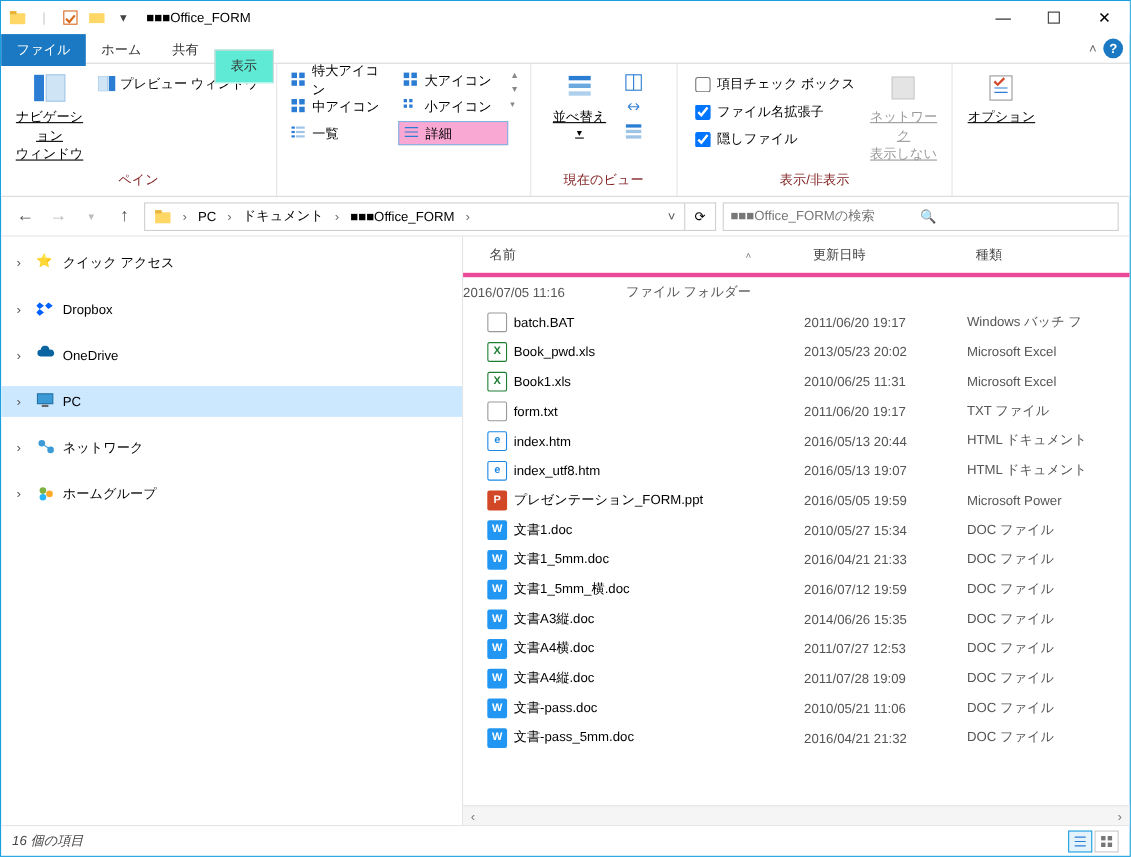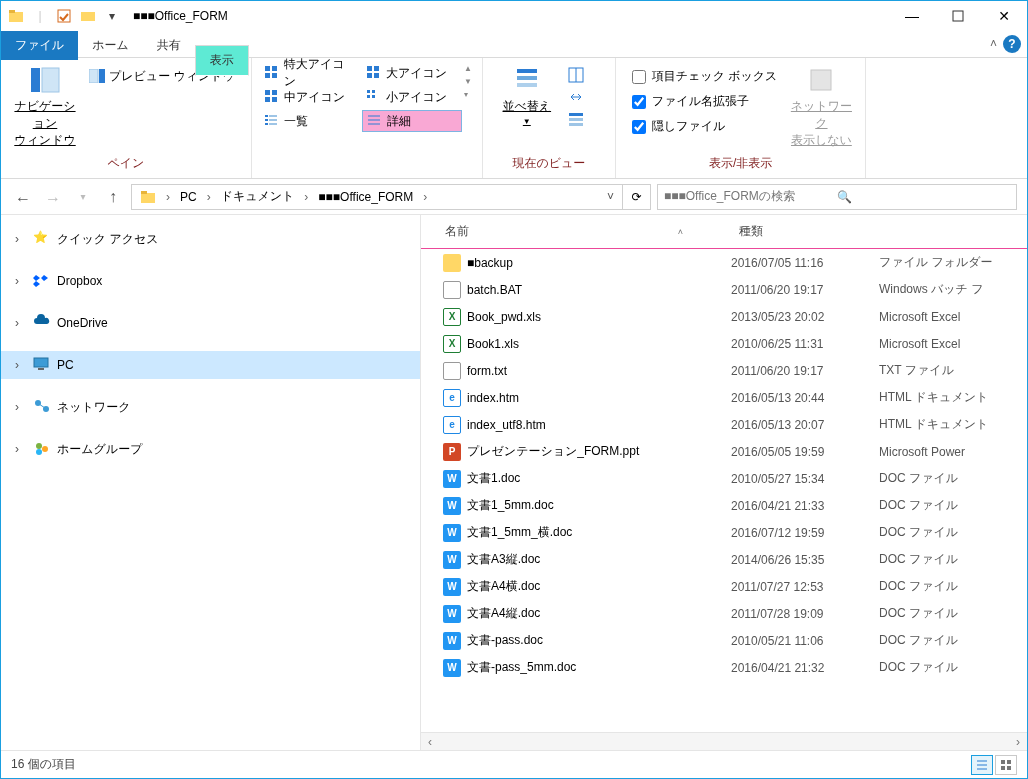--- a/index.html
+++ b/index.html
@@ -41,42 +41,42 @@
 .search { width: 360px; border: 1px solid #cfcfcf; height: 26px; display: flex; align-items: center; padding: 0 6px; color: #777; }
 .search span { flex: 1; }
 .main { flex: 1; display: flex; min-height: 0; }
 .tree { width: 420px; border-right: 1px solid #e5e5e5; padding: 10px 0; overflow: auto; }
 .tree .node { display: flex; align-items: center; height: 28px; padding-left: 14px; gap: 6px; }
 .tree .node.sel { background: #cce8ff; }
 .tree .twist { width: 12px; color: #555; }
 .tree .ico { width: 18px; height: 18px; }
 .tree .spacer { height: 14px; }
 .list { flex: 1; display: flex; flex-direction: column; min-width: 0; }
-.header { display: flex; border-bottom: 1px solid #ec4899; color: #444; }
+.header { display: flex; border-bottom: 4px solid #ec4899; color: #444; }
 .header div { padding: 8px; }
 .col-name { width: 310px; padding-left: 24px !important; display:flex; align-items:center; justify-content:space-between; }
 .col-date { width: 148px; }
 .col-type { flex: 1; }
 .rows { flex: 1; overflow: auto; }
 .row { display: flex; align-items: center; height: 27px; }
 .row .c-name { width: 310px; display: flex; align-items: center; gap: 6px; padding-left: 22px; }
 .row .c-date { width: 148px; color: #555; }
 .row .c-type { flex: 1; color: #555; white-space: nowrap; overflow: hidden; }
 .fico { width: 18px; height: 18px; display: inline-flex; align-items: center; justify-content: center; border-radius: 2px; font-size: 10px; font-weight: bold; }
 .fico.folder { background: #ffd766; }
 .fico.doc { background: #2196f3; color: #fff; }
 .fico.xls { background: #fff; border: 1px solid #1e7e34; color: #1e7e34; }
 .fico.htm { background: #fff; border: 1px solid #1e88e5; color: #1e88e5; }
 .fico.ppt { background: #d24726; color: #fff; }
 .fico.txt { background: #fff; border: 1px solid #999; }
 .fico.bat { background: #fff; border: 1px solid #999; }
 .hscroll { height: 18px; border-top: 1px solid #e5e5e5; background: #f5f5f5; display:flex; align-items:center; }
 .hscroll .lt,.hscroll .rt{ width:18px; text-align:center; color:#777;}
 .hscroll .tr{ flex:1; background:#efefef; }
-.status { height: 28px; border-top: 1px solid #e5e5e5; display: flex; align-items: center; padding: 0 10px; }
+.status { height: 28px; border-top: 1px solid #e5e5e5; display: flex; align-items: center; padding: 0 10px; font-style: italic; }
 .status .txt { flex: 1; color: #444; }
 .status .view { display: flex; gap: 2px; }
 .status .view div { width: 22px; height: 20px; border: 1px solid #c9c9c9; display:flex;align-items:center;justify-content:center; }
 .status .view .on { border-color:#1a9fe0; background:#e4f3fb; }
 svg { display:block; }
 </style>
 </head>
 <body>
 
 <div class="titlebar">
@@ -290,20 +290,36 @@
               <rect x="4" y="4" width="20" height="20" fill="#e4e4e4" stroke="#c6c6c6"></rect>
             </svg>
           </span>
         <span style="white-space:pre-line;text-align:center;">ネットワーク
 表示しない</span>
       </div>
     </div>
     <div class="label">表示/非表示</div>
   </div>
 
+  <div class="group" style="border-right:none;">
+    <div class="body">
+      <div class="bigbtn">
+        <span class="ico">
+            <svg width="28" height="28">
+              <rect x="4" y="3" width="20" height="22" fill="#fff" stroke="#999"></rect>
+              <path d="M8 8 l3 3 l6 -6" stroke="#d24726" fill="none" stroke-width="2"></path>
+              <line x1="8" y1="14" x2="20" y2="14" stroke="#2b7cd3"></line>
+              <line x1="8" y1="18" x2="20" y2="18" stroke="#2b7cd3"></line>
+            </svg>
+          </span>
+        <span>オプション</span>
+      </div>
+    </div>
+    <div class="label">&nbsp;</div>
+  </div>
 </div>
 
 <div class="nav">
   <div class="navarrow">←</div>
   <div class="navarrow dis">→</div>
   <div class="navarrow dis" style="font-size:10px;">▾</div>
   <div class="navarrow">↑</div>
   <div style="display:flex;flex:1;min-width:0;">
     <div class="bc">
       <span>
@@ -393,28 +409,25 @@
         <span>ホームグループ</span>
       </div>
   </div>
 
   <div class="list">
     <div class="header">
       <div class="col-name">
           <span>名前</span>
           <span style="font-size:9px;color:#777;margin-right:40px;">˄</span>
         </div>
+      <div class="col-date">更新日時</div>
       <div class="col-type">種類</div>
     </div>
     <div class="rows" id="rows">
         <div class="row">
-          <div class="c-name">
-            <span class="fico folder"></span>
-            <span>■backup</span>
-          </div>
           <div class="c-date">2016/07/05 11:16</div>
           <div class="c-type">ファイル フォルダー</div>
         </div>
         <div class="row">
           <div class="c-name">
             <span class="fico bat"></span>
             <span>batch.BAT</span>
           </div>
           <div class="c-date">2011/06/20 19:17</div>
           <div class="c-type">Windows バッチ フ</div>
@@ -449,21 +462,21 @@
             <span>index.htm</span>
           </div>
           <div class="c-date">2016/05/13 20:44</div>
           <div class="c-type">HTML ドキュメント</div>
         </div>
         <div class="row">
           <div class="c-name">
             <span class="fico htm">e</span>
             <span>index_utf8.htm</span>
           </div>
-          <div class="c-date">2016/05/13 20:07</div>
+          <div class="c-date">2016/05/13 19:07</div>
           <div class="c-type">HTML ドキュメント</div>
         </div>
         <div class="row">
           <div class="c-name">
             <span class="fico ppt">P</span>
             <span>プレゼンテーション_FORM.ppt</span>
           </div>
           <div class="c-date">2016/05/05 19:59</div>
           <div class="c-type">Microsoft Power</div>
         </div>

